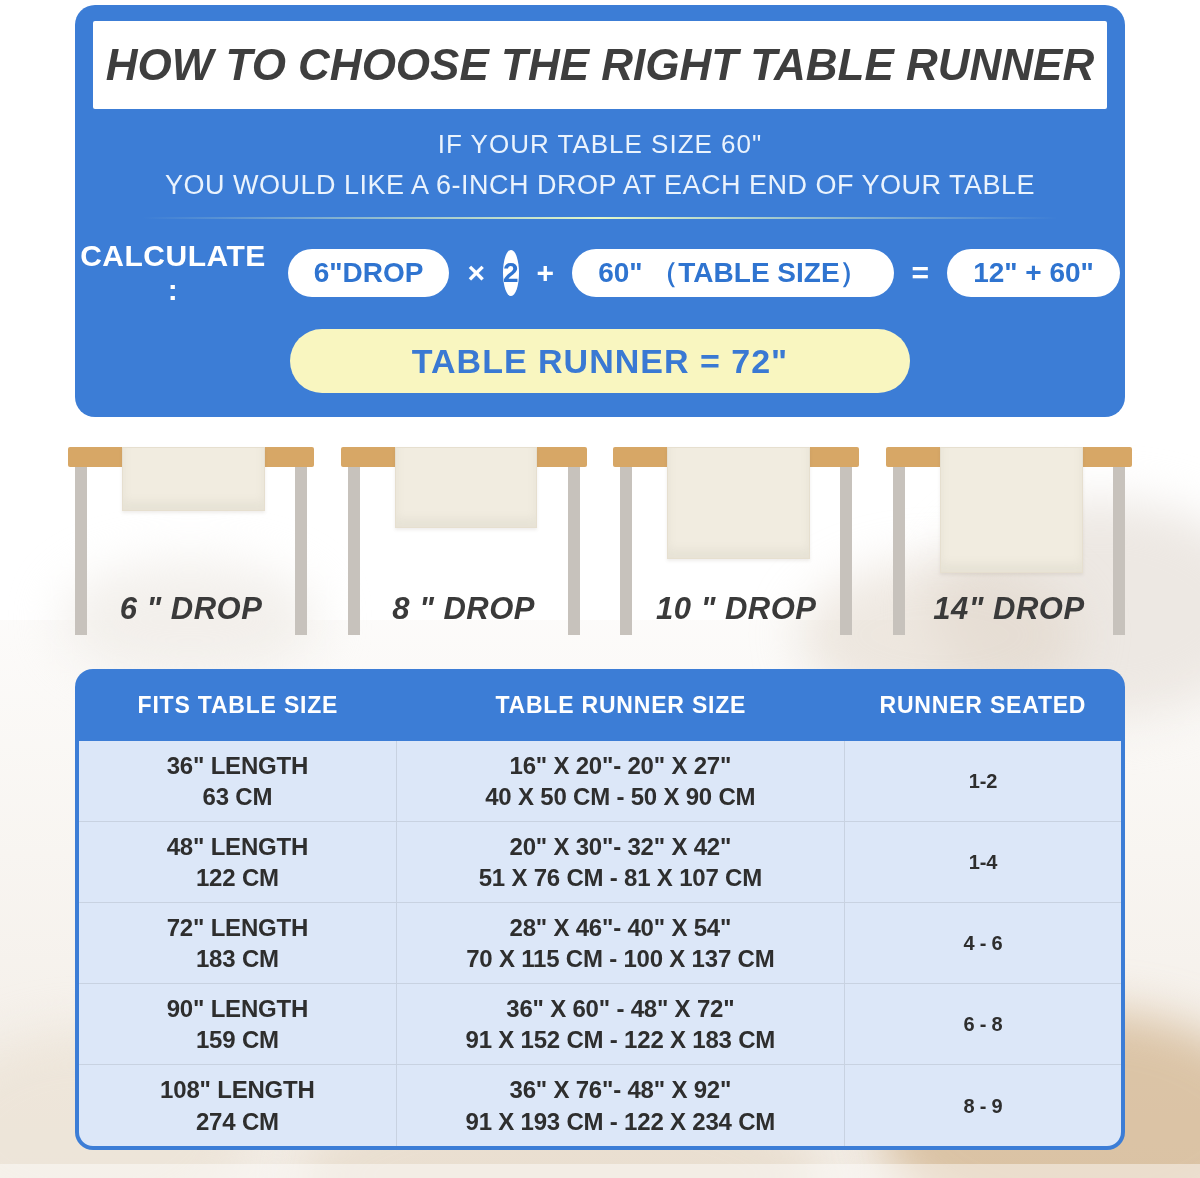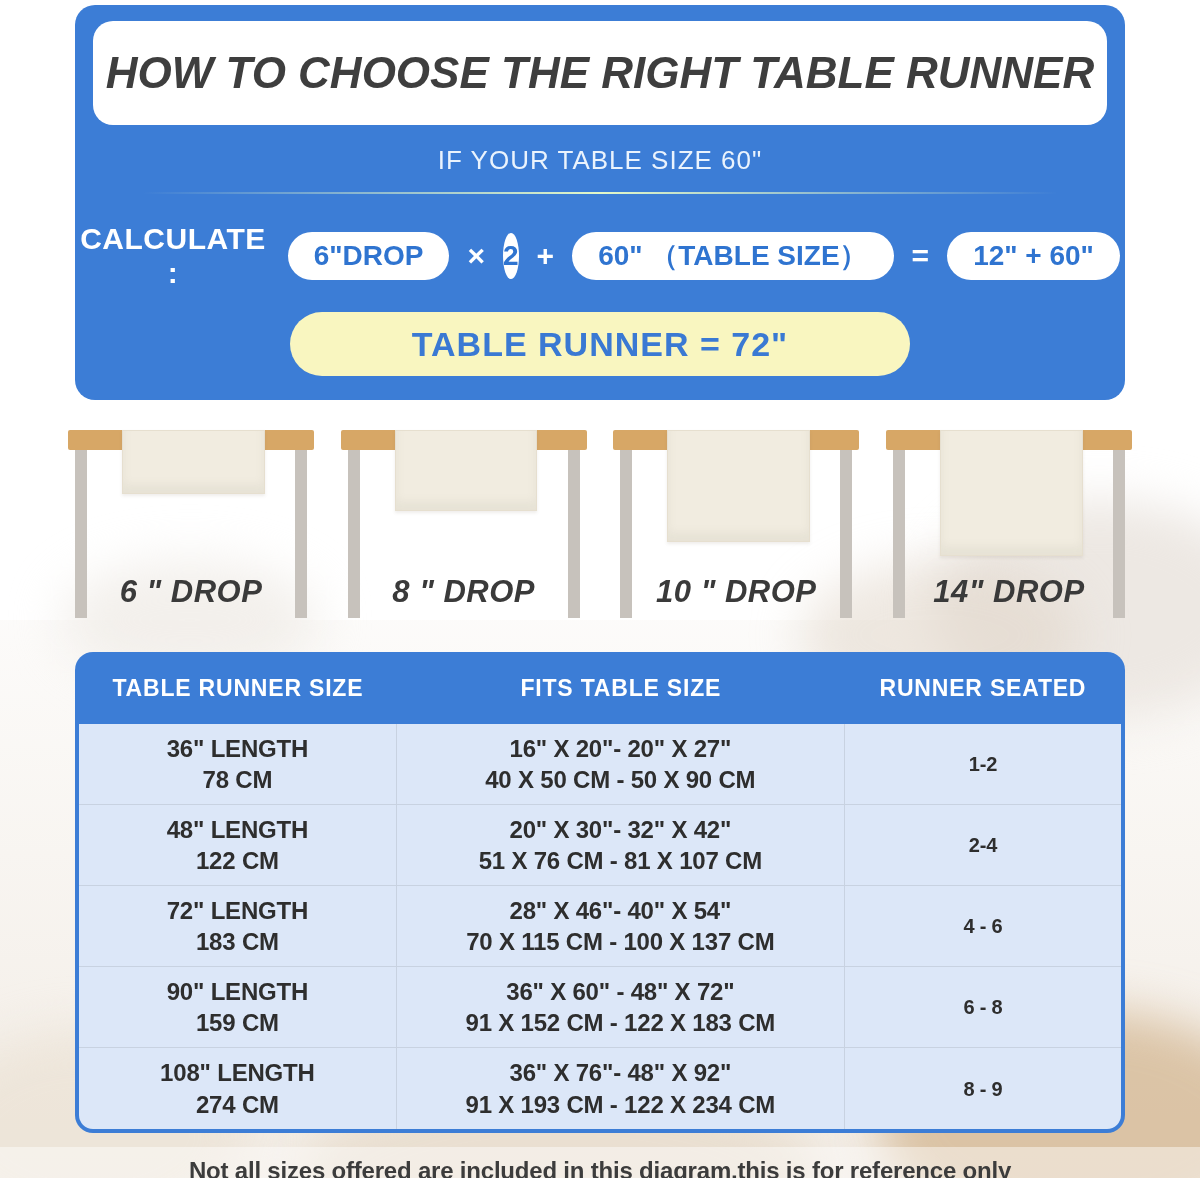--- a/index.html
+++ b/index.html
@@ -17,30 +17,30 @@
   .b3 { left:930px;  top:500px;  width:340px; height:220px; background:rgba(236,231,225,0.95); }
   .b4 { left:-70px;  top:1030px; width:320px; height:210px; background:rgba(233,223,209,0.6); }
   .b5 { left:800px;  top:560px;  width:280px; height:150px; background:rgba(223,211,197,0.5); }
   .b6 { left:60px;   top:560px;  width:260px; height:120px; background:rgba(240,236,231,0.8); }
 
   .fg { position:relative; z-index:1; }
 
   
   .banner { position:relative; width:1050px; margin:5px auto 0; background:#3c7dd6;
             border-radius:20px; padding:16px 18px 24px; text-align:center; }
-  .title-box { background:#ffffff; border-radius:20px; height:104px;
+  .title-box { background:#ffffff; border-radius:2px; height:88px;
                display:flex; align-items:center; justify-content:center; }
   .title-box h1 { font-size:44px; font-weight:800; font-style:italic; color:#3e3e3e;
                   letter-spacing:0px; white-space:nowrap; }
   .sub { color:#eaf3fd; font-weight:500; }
   .sub1 { margin-top:20px; font-size:26px; letter-spacing:1px; }
   .sub2 { margin-top:10px; font-size:27px; letter-spacing:0.5px; }
   .shine { margin:16px auto 0; width:96%; height:2px;
            background:linear-gradient(90deg, rgba(255,255,255,0) 3%, rgba(236,255,200,0.95) 50%, rgba(255,255,255,0) 97%); }
-  .calc-row { margin-top:28px; display:flex; align-items:center; justify-content:center; gap:18px; }
+  .calc-row { margin-top:20px; display:flex; align-items:center; justify-content:center; gap:18px; }
   .calc-label { color:#ffffff; font-size:30px; font-weight:800; letter-spacing:0.5px; margin-right:4px; }
   .pill { background:#ffffff; color:#2f74d0; font-weight:800; font-size:28px;
           border-radius:28px; padding:10px 26px; white-space:nowrap; line-height:1; }
   .op { color:#ffffff; font-size:30px; font-weight:800; }
   .mult-circle { background:#ffffff; color:#2f74d0; font-weight:800; font-size:28px;
                  width:46px; height:46px; border-radius:50%;
                  display:flex; align-items:center; justify-content:center; }
   .result { margin:22px auto 0; width:620px; height:64px; background:#f9f6c0; border-radius:32px;
             display:flex; align-items:center; justify-content:center;
             color:#3a79d3; font-size:34px; font-weight:800; letter-spacing:1px; }
@@ -94,20 +94,21 @@
     <div class="blob b6"></div>
   </div>
 
   <div class="fg">
 
     <div class="banner">
       <div class="title-box">
         <h1>HOW TO CHOOSE THE RIGHT TABLE RUNNER</h1>
       </div>
       <p class="sub sub1">IF YOUR TABLE SIZE 60"</p>
+      <p class="sub sub2">YOU WOULD LIKE A 6-INCH DROP AT EACH END OF YOUR TABLE</p>
       <div class="shine"></div>
       <div class="calc-row">
         <span class="calc-label">CALCULATE :</span>
         <span class="pill">6"DROP</span>
         <span class="op">×</span>
         <span class="mult-circle">2</span>
         <span class="op">+</span>
         <span class="pill">60" （TABLE SIZE）</span>
         <span class="op">=</span>
         <span class="pill">12" + 60"</span>
@@ -146,48 +147,48 @@
         <div class="leg leg-r"></div>
         <div class="tabletop"></div>
         <div class="runner r4"></div>
         <div class="drop-label">14" DROP</div>
       </div>
 
     </div>
 
     <div class="size-table">
       <div class="thead">
+        <div>FITS TABLE SIZE</div>
         <div>TABLE RUNNER SIZE</div>
-        <div>FITS TABLE SIZE</div>
         <div>RUNNER SEATED</div>
       </div>
       <div class="tbody">
 
         <div class="trow">
           <div class="tcell">
             <span>36" LENGTH</span>
-            <span>78 CM</span>
+            <span>63 CM</span>
           </div>
           <div class="tcell">
             <span>16" X 20"- 20" X 27"</span>
             <span>40 X 50 CM - 50 X 90 CM</span>
           </div>
           <div class="tcell persons">1-2</div>
         </div>
 
         <div class="trow">
           <div class="tcell">
             <span>48" LENGTH</span>
             <span>122 CM</span>
           </div>
           <div class="tcell">
             <span>20" X 30"- 32" X 42"</span>
             <span>51 X 76 CM - 81 X 107 CM</span>
           </div>
-          <div class="tcell persons">2-4</div>
+          <div class="tcell persons">1-4</div>
         </div>
 
         <div class="trow">
           <div class="tcell">
             <span>72" LENGTH</span>
             <span>183 CM</span>
           </div>
           <div class="tcell">
             <span>28" X 46"- 40" X 54"</span>
             <span>70 X 115 CM - 100 X 137 CM</span>

